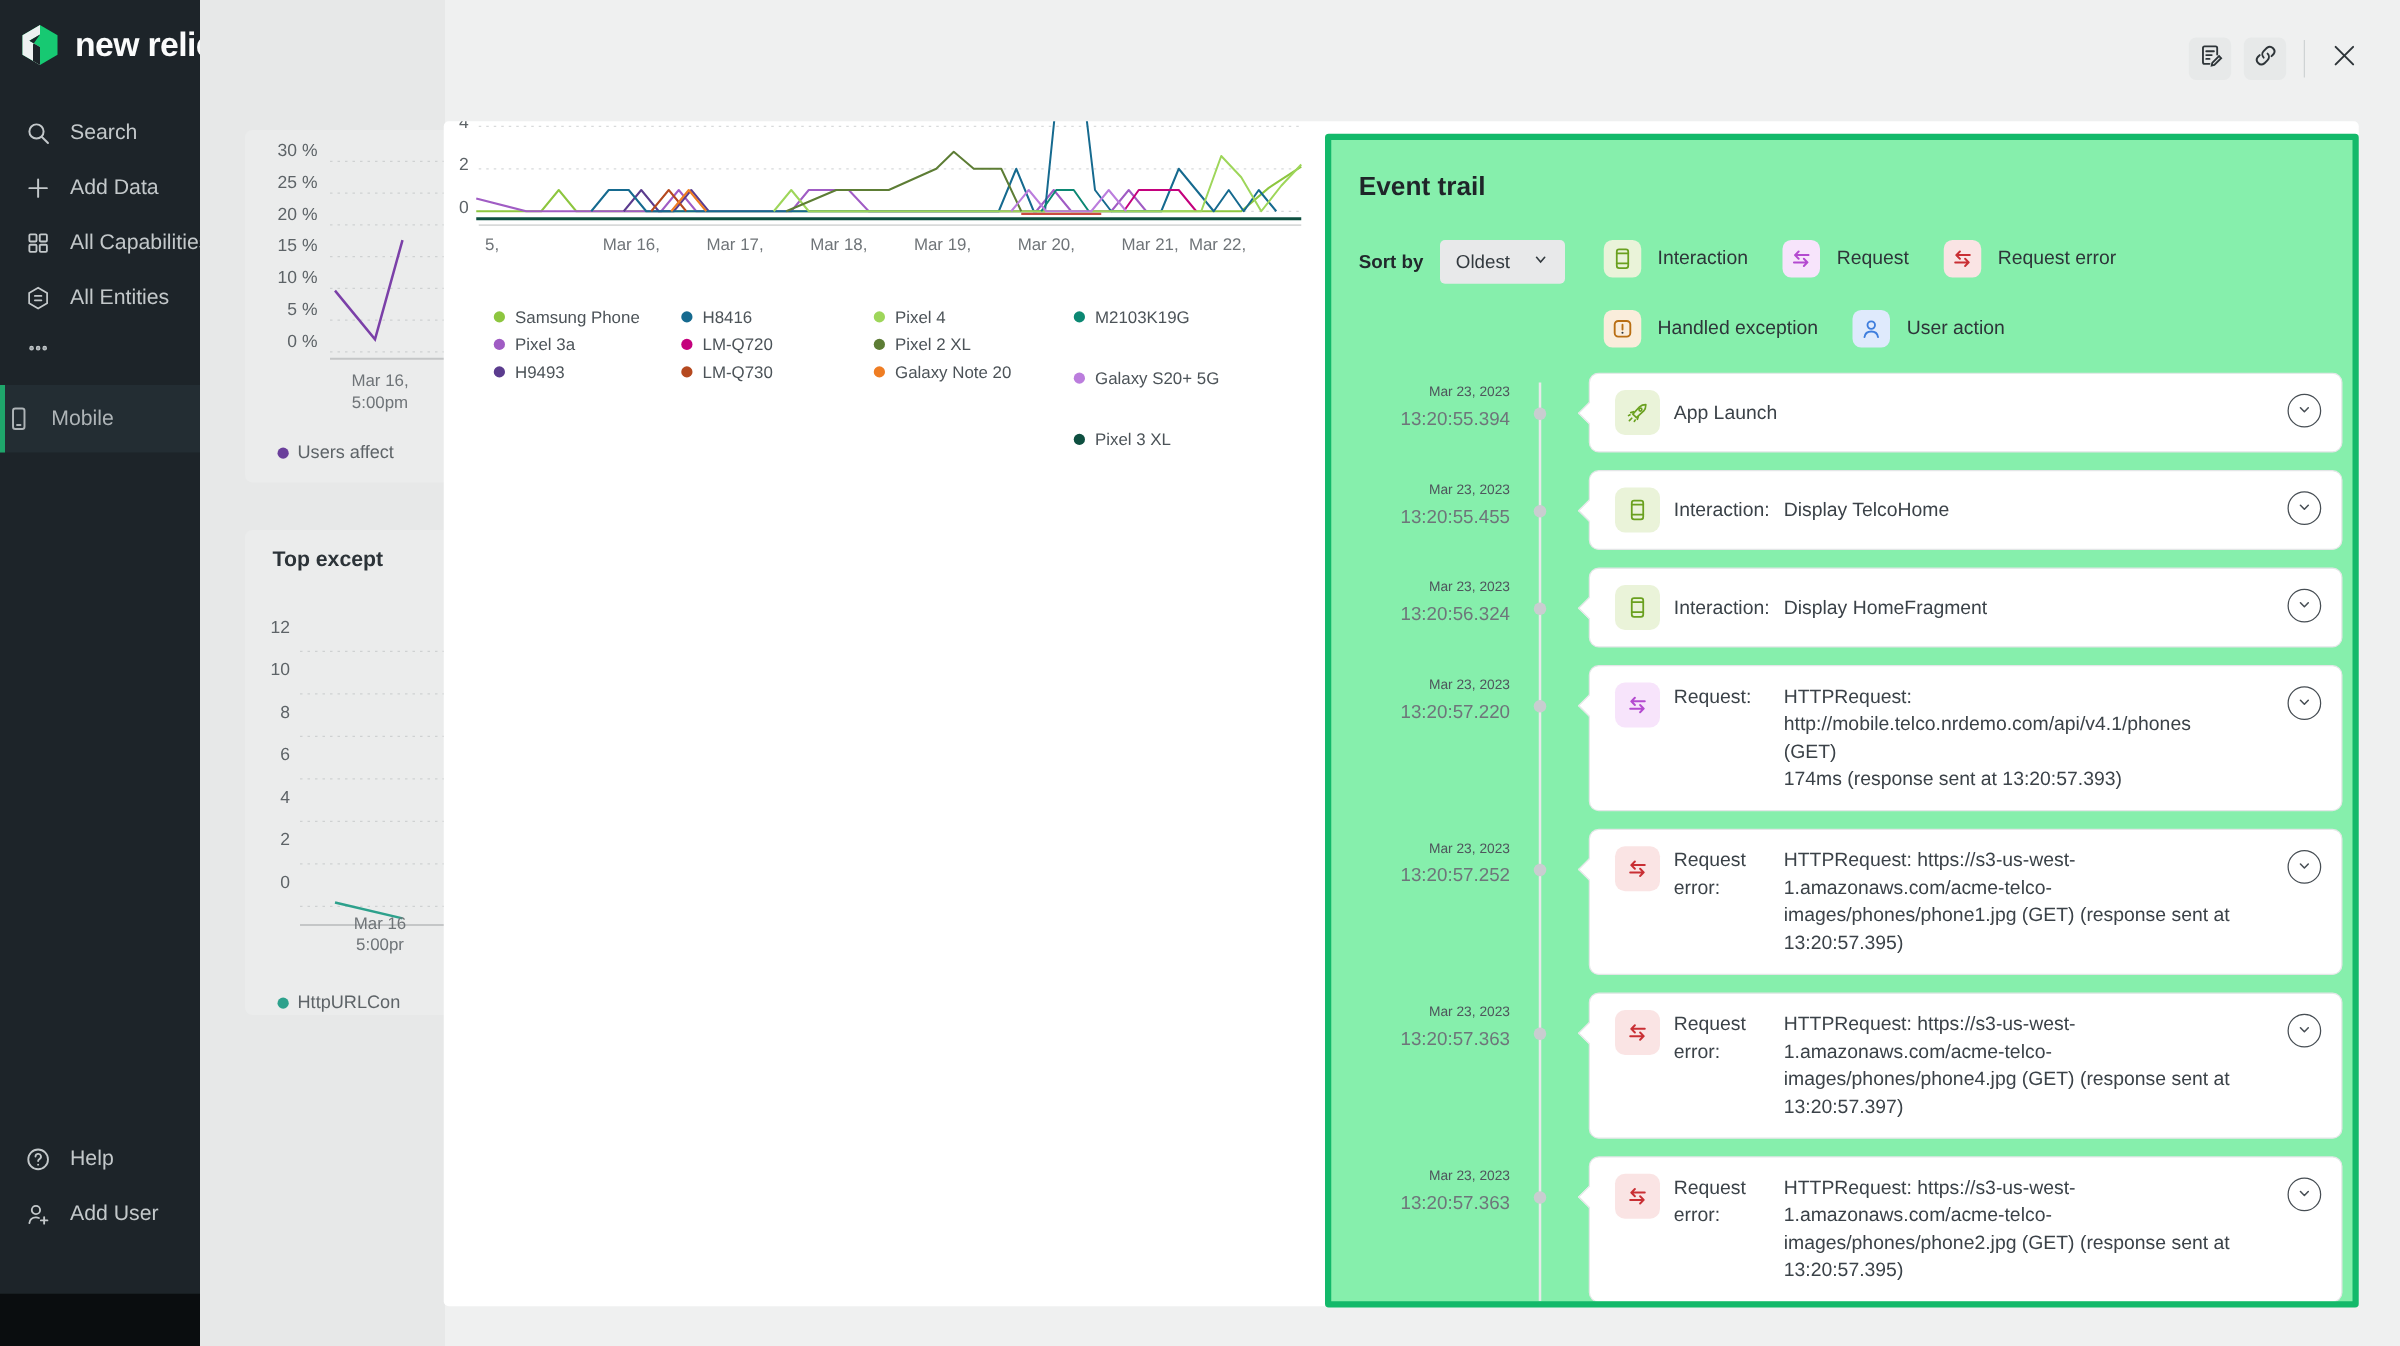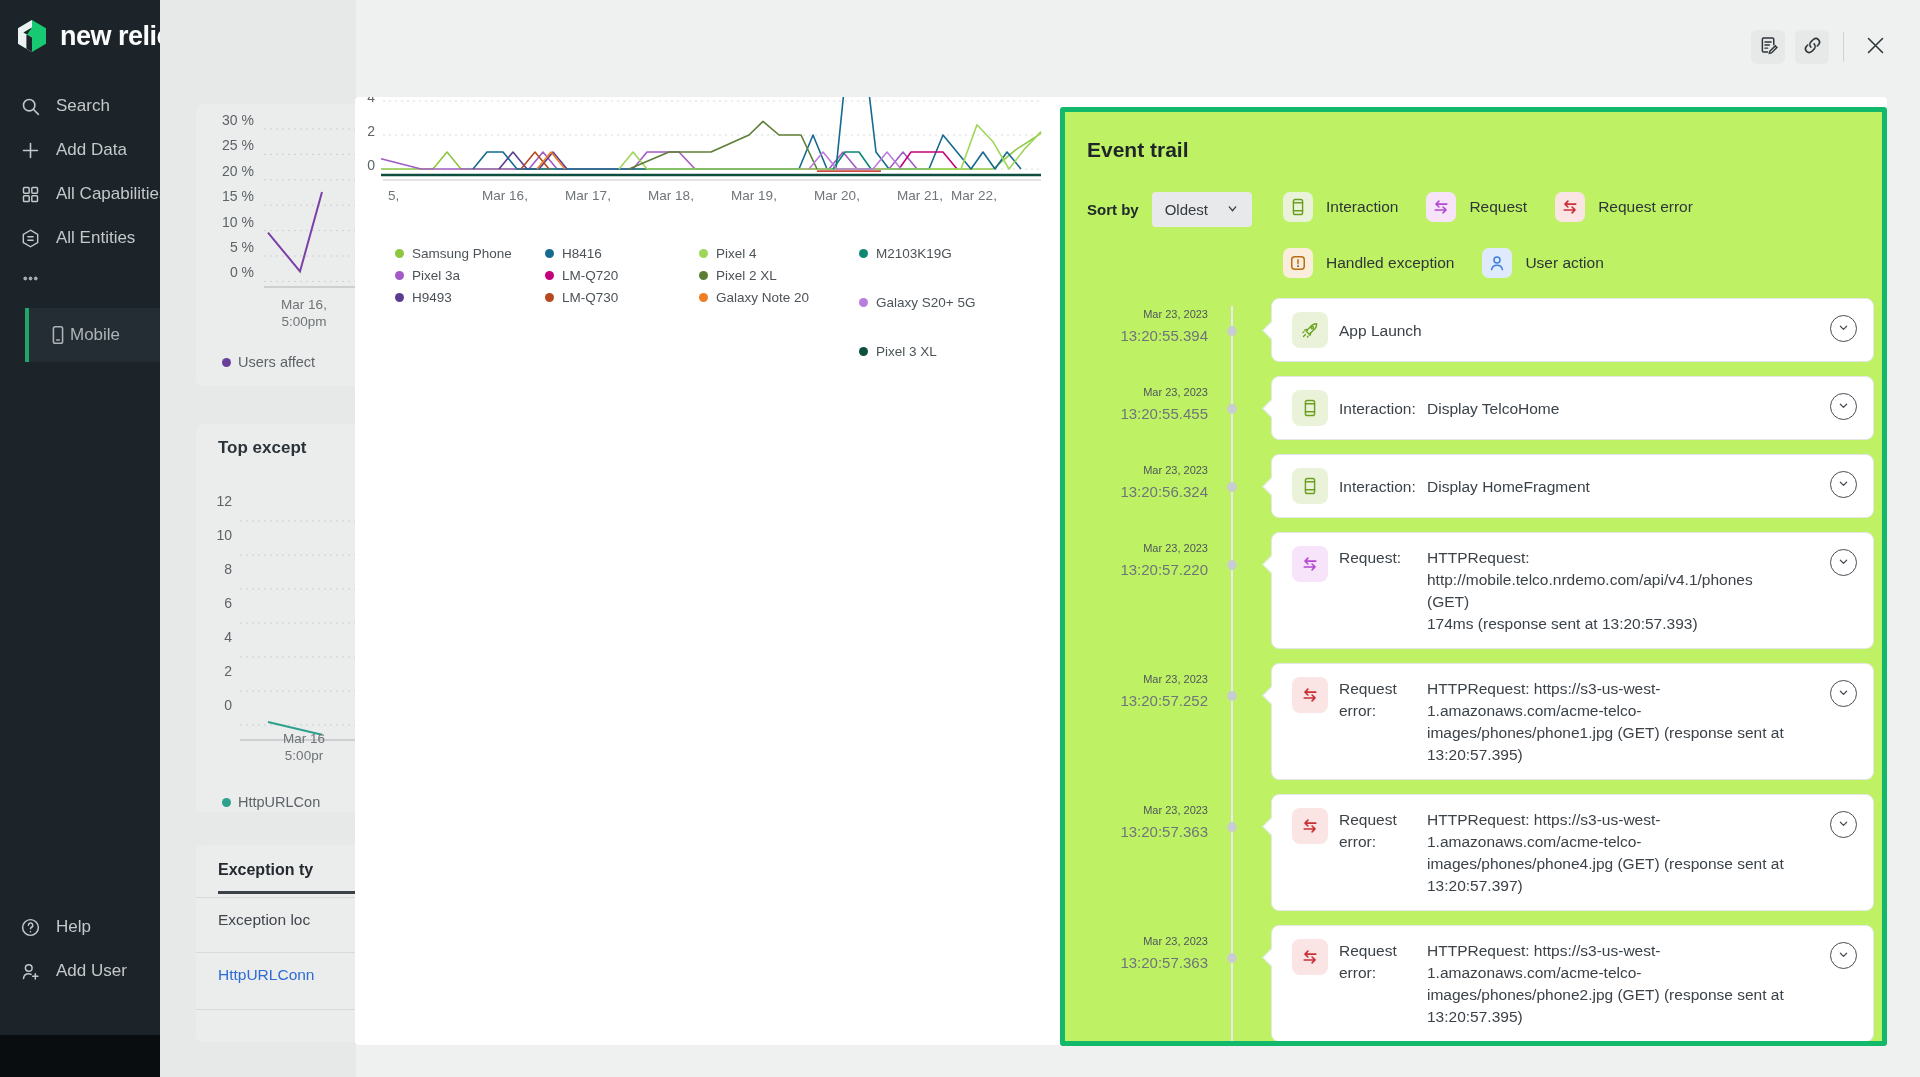--- a/index.html
+++ b/index.html
@@ -8,21 +8,21 @@
 
   
   .sidebar { position:absolute; left:0; top:0; width:160px; height:1077px; background:#1d2429; overflow:hidden; z-index:30; }
   .logo { display:flex; align-items:center; gap:10px; padding:14px 0 0 14px; height:58px; cursor:pointer; }
   .logo-mark svg { width:36px; height:36px; display:block; }
   .logo-text { color:#fafbfb; font-size:27px; font-weight:600; letter-spacing:-0.5px; white-space:nowrap; }
   .nav { margin-top:26px; }
   .nav-item { display:flex; align-items:center; gap:15px; height:44px; padding-left:20px; color:#c3c8ca; font-size:17px; white-space:nowrap; cursor:pointer; }
   .nav-item svg { width:21px; height:21px; flex:0 0 auto; stroke:#c3c8ca; }
   .nav-item.dots { color:#9aa1a5; font-size:20px; letter-spacing:2px; height:36px; }
-  .active-item { display:flex; align-items:center; gap:1px; height:54px; margin-top:12px; padding-left:18px; background:#232d33; border-left:4px solid #1fa66b; color:#aeb4b7; font-size:17px; cursor:pointer;margin-left:25px; }
+  .active-item { display:flex; align-items:center; gap:15px; height:54px; margin-top:12px; background:#232d33; border-left:4px solid #1fa66b; color:#aeb4b7; font-size:17px; cursor:pointer; }
   .active-item svg { width:22px; height:22px; stroke:#aeb4b7; }
   .side-footer { position:absolute; left:0; bottom:84px; width:160px; }
   .side-bottom { position:absolute; left:0; bottom:0; width:160px; height:42px; background:#0a0d0f; }
 
   
   .underlay { position:absolute; left:160px; top:0; width:196px; height:1077px; background:#e7e8e8; z-index:1; }
   .u-card { position:absolute; left:36px; width:220px; background:#ebecec; border-radius:6px; }
   .u-card svg { display:block; overflow:visible; }
   .u-ylabel { fill:#5d6367; font-size:14px; }
   .u-xlabel { position:absolute; font-size:13.5px; color:#6f7478; text-align:center; line-height:17px; }
@@ -47,21 +47,21 @@
   .m-chart { position:absolute; left:0; top:0; width:690px; height:88px; overflow:hidden; }
   .m-ticks { position:absolute; left:0; top:90px; height:40px; }
   .m-tick { position:absolute; top:0; width:90px; text-align:center; font-size:13.5px; line-height:17px; color:#6f7478; }
   .m-tick.frag { width:30px; text-align:left; }
   .m-legend { position:absolute; left:40px; top:148px; display:flex; }
   .m-col { display:flex; flex-direction:column; gap:5px; }
   .m-entry { display:flex; align-items:center; gap:8px; font-size:13.5px; color:#4c5358; height:17px; white-space:nowrap; }
   .m-entry .dot { width:9px; height:9px; border-radius:50%; flex:0 0 auto; }
 
   
-  .event-panel { position:absolute; left:1060px; top:107px; width:827px; height:939px; background:#bef264; border:5px solid #13b96a; border-radius:3px; z-index:20; overflow:hidden; }
+  .event-panel { position:absolute; left:1060px; top:107px; width:827px; height:939px; background:#86efac; border:5px solid #13b96a; border-radius:3px; z-index:20; overflow:hidden; }
   .et-title { margin:26px 0 0 22px; font-size:21px; font-weight:bold; color:#1f2529; }
   .et-sortrow { position:absolute; left:22px; top:80px; display:flex; align-items:center; }
   .sort-label { font-size:15px; font-weight:bold; color:#21282c; margin-right:13px; }
   .sort-pill { display:flex; align-items:center; gap:18px; background:#e8e9ea; border:none; border-radius:4px; padding:9px 13px; font-size:15px; color:#333a3f; font-family:inherit; cursor:pointer; }
   .sort-pill svg { width:13px; height:13px; stroke:#333a3f; }
   .etl-row { position:absolute; display:flex; align-items:center; column-gap:28px; }
   .etl-item { display:flex; align-items:center; gap:13px; font-size:15.5px; color:#2e3539; white-space:nowrap; }
   .etl-chip { width:30px; height:30px; border-radius:7px; display:flex; align-items:center; justify-content:center; }
   .etl-chip svg, .ev-chip svg { width:20px; height:20px; }
 
@@ -237,29 +237,20 @@
       <div class="u-xlabel" style="left:56px; top:306px; width:104px;">
         <span>Mar 16</span><br>
         <span>5:00pr</span>
       </div>
       <div class="u-legend" style="left:26px; top:370px;">
         <i class="dot" id="uDot2" style="background: rgb(45, 161, 140);"></i>
         <span>HttpURLCon</span>
       </div>
     </div>
 
-    <div class="u-card" style="top:845px; height:197px;">
-      <div class="x-tab" style="top:16px;">Exception ty</div>
-      <div class="x-underline" style="top:46px;"></div>
-      <div class="x-div" style="top:52px;"></div>
-      <div class="x-row" style="top:66px;">Exception loc</div>
-      <div class="x-div" style="top:107px;"></div>
-      <div class="x-link" id="xLink" style="top: 121px; color: rgb(46, 107, 212);">HttpURLConn</div>
-      <div class="x-div" style="top:164px;"></div>
-    </div>
   </div>
 
   <div class="topbar">
     <div class="tb-btn">
       <span>
         <svg viewBox="0 0 24 24" fill="none" stroke-width="1.7" stroke-linecap="round">
           <path d="M18 11V5a1.5 1.5 0 0 0-1.5-1.5h-10A1.5 1.5 0 0 0 5 5v13a1.5 1.5 0 0 0 1.5 1.5H11"></path>
           <path d="M8 8h7M8 11.5h5M8 15h3"></path>
           <path d="M13.5 18.6l6.2-6.2 1.9 1.9-6.2 6.2-2.4.5z"></path>
         </svg>

